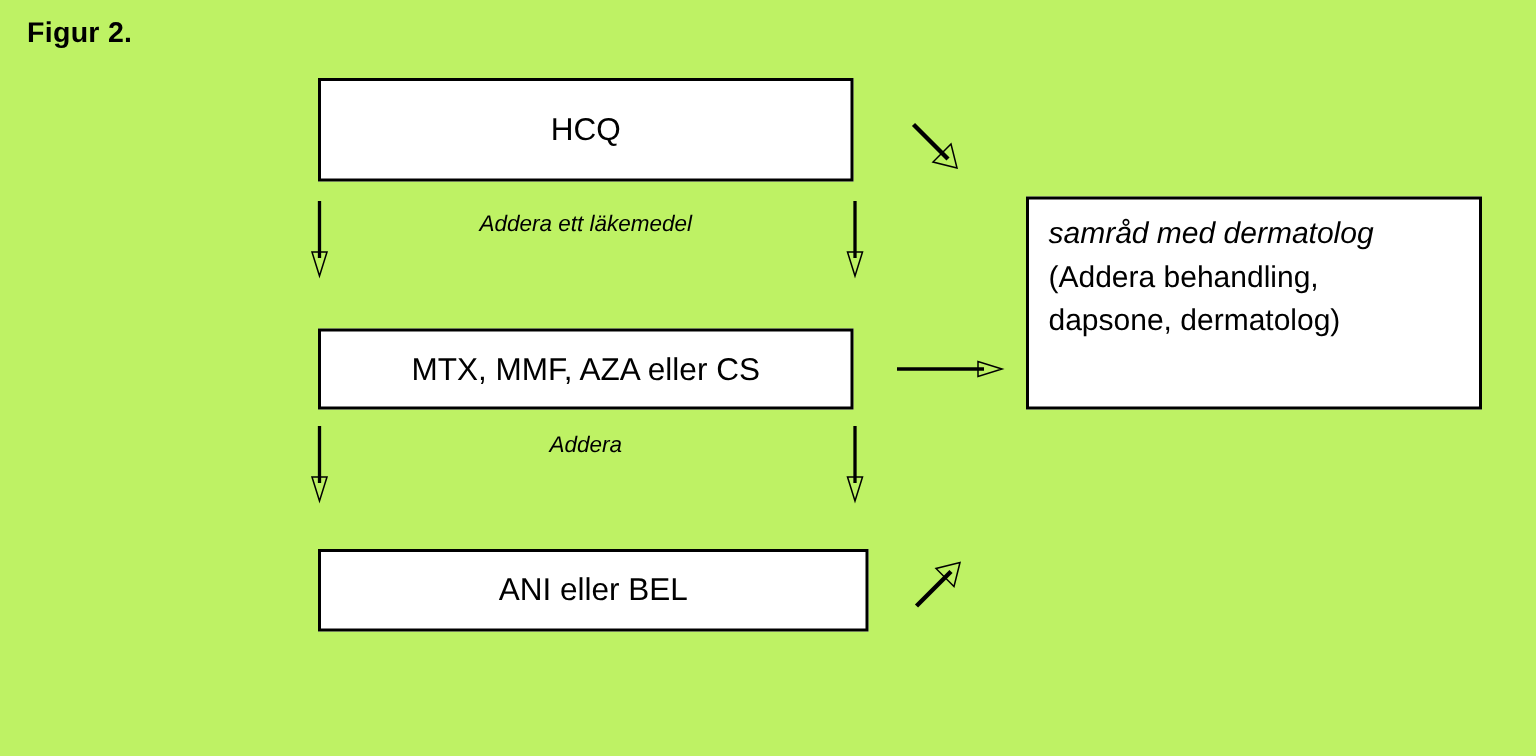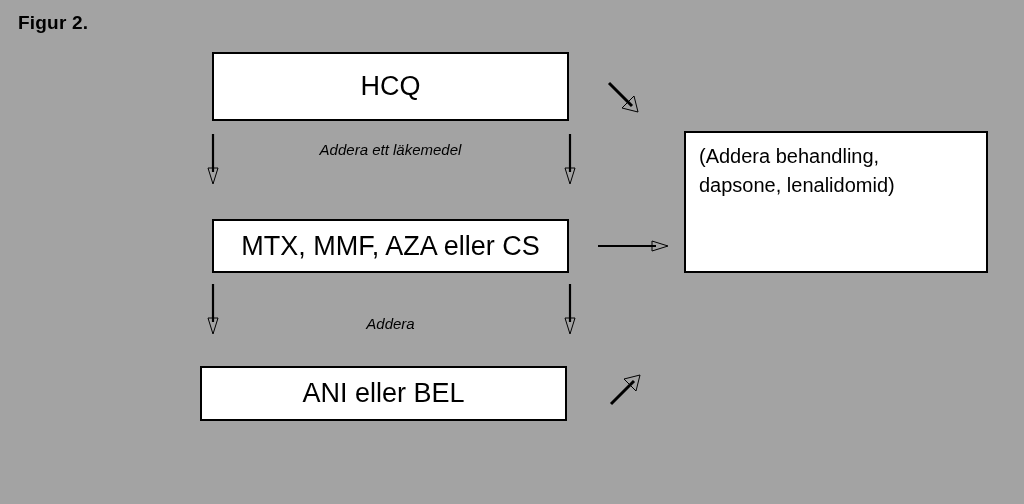--- a/index.html
+++ b/index.html
@@ -8,21 +8,21 @@
     background: #ffffff;
   }
   body {
     font-family: "Liberation Sans", sans-serif;
     color: #000000;
   }
   #figure-root {
     position: relative;
     width: 1024px;
     height: 504px;
-    background: #a3a3a3;
+    background: #bef264;
     overflow: hidden;
   }
   .fig-title {
     position: absolute;
     left: 18px;
     top: 12px;
     font-size: 19px;
     font-weight: bold;
     letter-spacing: 0.2px;
     white-space: nowrap;
@@ -31,39 +31,39 @@
     position: absolute;
     box-sizing: border-box;
     border: 2px solid #000000;
     background: #ffffff;
     display: flex;
     flex-direction: column;
     align-items: center;
     justify-content: center;
   }
   .node-box .line {
-    font-size: 27px;
+    font-size: 21px;
     line-height: 27px;
     white-space: nowrap;
     text-align: right;
   }
   #box-hcq {
     left: 212px;
     top: 52px;
     width: 357px;
     height: 69px;
   }
   #box-dmards {
     left: 212px;
     top: 219px;
     width: 357px;
     height: 54px;
   }
   #box-biologics {
-    left: 200px;
+    left: 212px;
     top: 366px;
     width: 367px;
     height: 55px;
   }
   #box-derm {
     left: 684px;
     top: 131px;
     width: 304px;
     height: 142px;
     align-items: flex-start;
@@ -87,21 +87,20 @@
   }
   #label-addera-ett {
     left: 212px;
     top: 141px;
     width: 357px;
   }
   #label-addera {
     left: 212px;
     top: 288px;
     width: 357px;
-    margin-top: 27px;
   }
   .arrow-svg {
     position: absolute;
     overflow: visible;
   }
   .arrow-svg line,
   .arrow-svg path {
     stroke: #000000;
     fill: none;
   }
@@ -127,22 +126,23 @@
     <div class="line">MTX, MMF, AZA eller CS</div>
   </div>
 
   <div class="edge-label" id="label-addera">Addera</div>
 
   <div class="node-box" id="box-biologics">
     <div class="line">ANI eller BEL</div>
   </div>
 
   <div class="node-box" id="box-derm">
+    <div class="line italic">samråd med dermatolog</div>
     <div class="line">(Addera behandling,</div>
-    <div class="line">dapsone, lenalidomid)</div>
+    <div class="line">dapsone, dermatolog)</div>
   </div>
 
   <svg class="arrow-svg" style="left:205px; top:132px;" width="18" height="56">
     <line x1="8" y1="2" x2="8" y2="40" stroke-width="2.2"></line>
     <path class="arrow-head" d="M 8 52 L 3 36 L 13 36 Z"></path>
   </svg>
 
   <svg class="arrow-svg" style="left:562px; top:132px;" width="18" height="56">
     <line x1="8" y1="2" x2="8" y2="40" stroke-width="2.2"></line>
     <path class="arrow-head" d="M 8 52 L 3 36 L 13 36 Z"></path>

